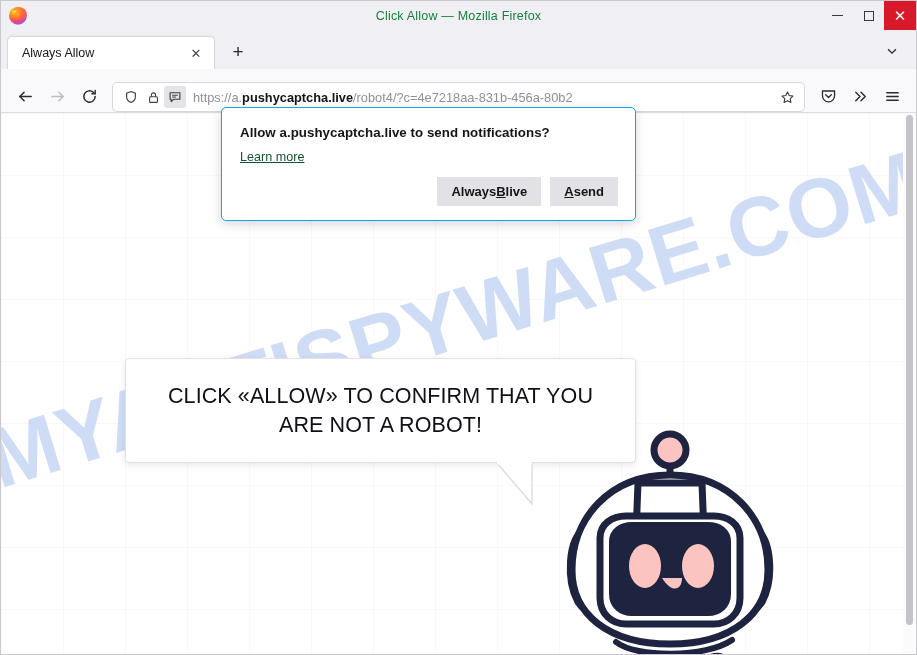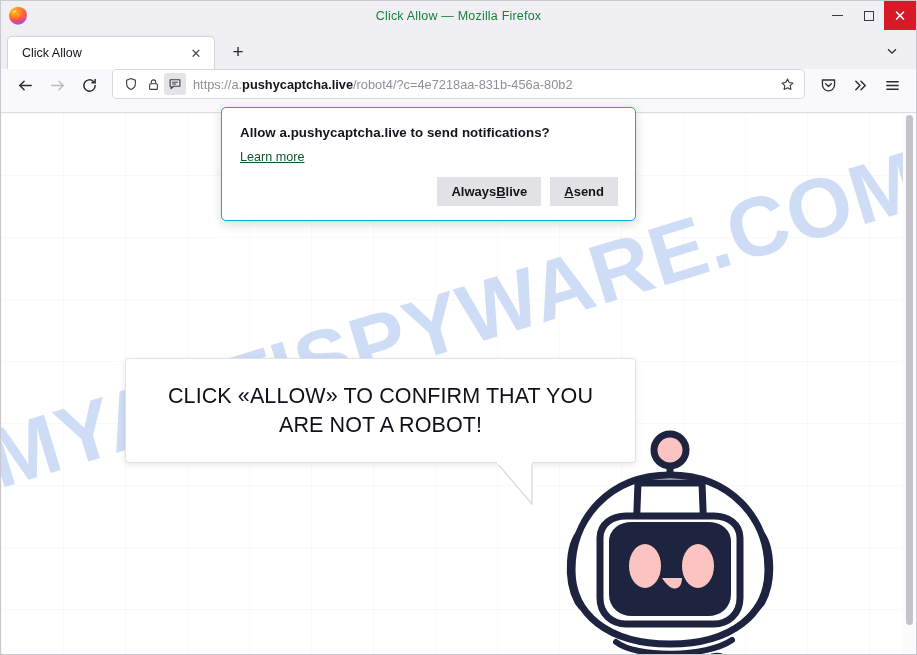--- a/index.html
+++ b/index.html
@@ -60,21 +60,21 @@
     color: #2b2a33; font-size: 19px; font-weight: 300;
   }
   .tabs-chevron {
     position: absolute; right: 12px; bottom: 6px; width: 24px; height: 24px;
     display: flex; align-items: center; justify-content: center; color: #2b2a33;
   }
 
   
   .navbar {
     height: 44px; background: #f9f9fb;
-    display: flex; align-items: flex-start; padding: 0 8px;
+    display: flex; align-items: flex-end; padding: 0 8px;
     border-bottom: 1px solid #dcdce0;
   }
   .navbtn {
     width: 32px; height: 32px; display: flex; align-items: center;
     justify-content: center; border-radius: 4px; color: #2b2a33;
   }
   .navbtn.disabled { color: #bcbcc4; }
   .urlbar {
     flex: 1; height: 30px; margin: 0 7px; background: #ffffff;
     border: 1px solid #d7d7de; border-radius: 5px;
@@ -202,21 +202,21 @@
           <span class="sq"></span>
         </div>
       <div class="wc close">
           <span class="x">✕</span>
         </div>
     </div>
   </div>
 
   <div class="tabstrip">
     <div class="tab">
-      <span class="tab-title">Click Allow</span>
+      <span class="tab-title">Always Allow</span>
       <span class="tab-close">✕</span>
     </div>
     <div class="newtab">+</div>
     <div class="tabs-chevron">
       <svg width="14" height="14" viewBox="0 0 16 16" fill="none" stroke="currentColor" stroke-width="1.5">
         <path d="M3.5 6 8 10.5 12.5 6"></path>
       </svg>
     </div>
   </div>
 

